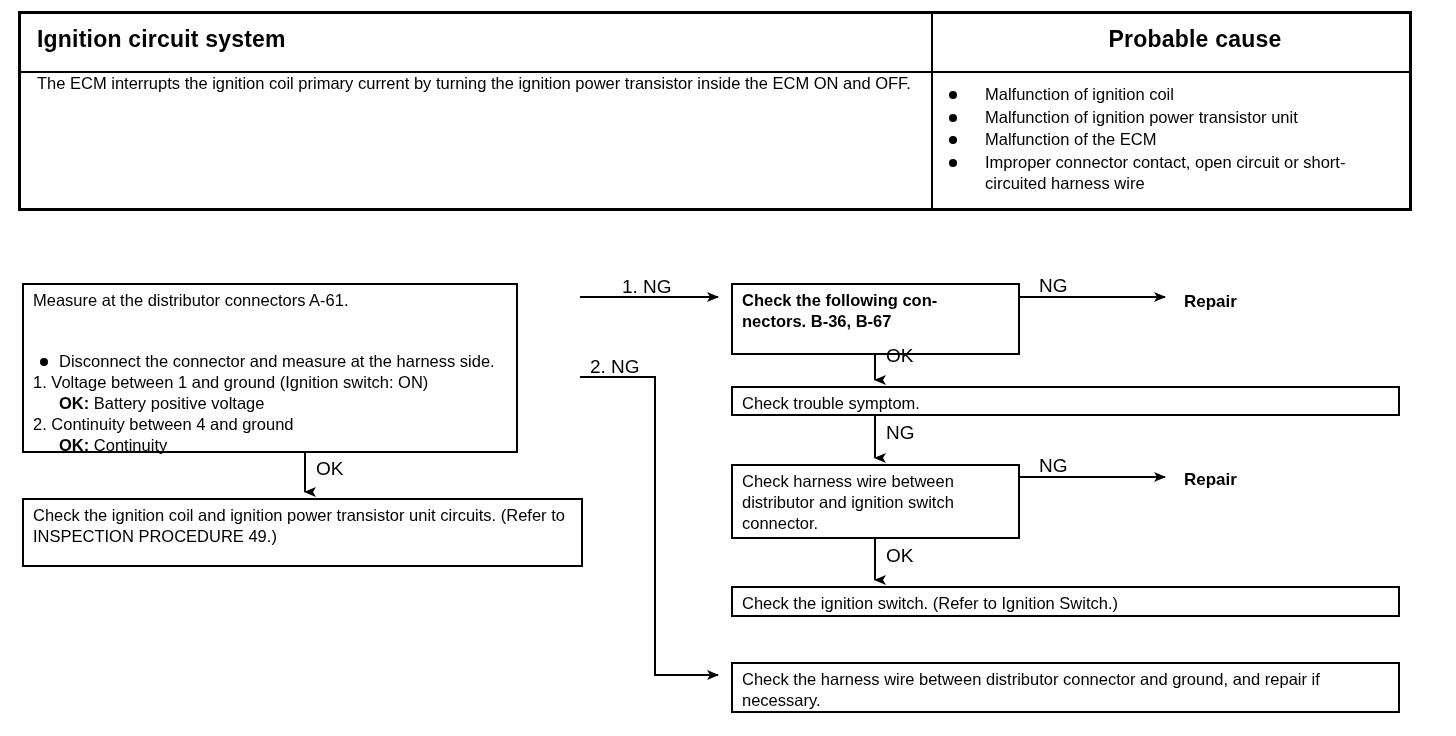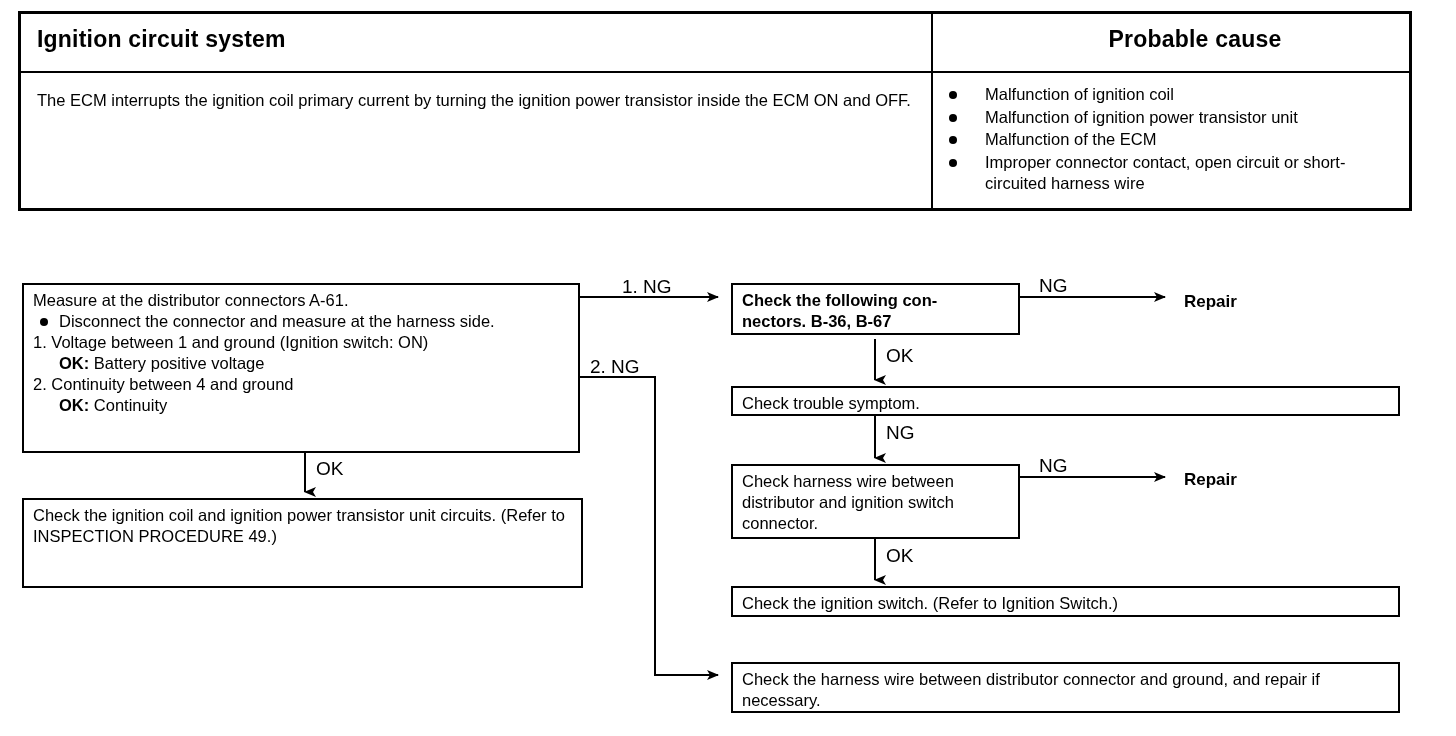--- a/index.html
+++ b/index.html
@@ -55,21 +55,21 @@
     letter-spacing: 0.2px;
     padding: 12px 0 0 16px;
   }
   .th-text.center {
     padding-left: 0;
     text-align: center;
   }
   .td-desc {
     font-size: 16.5px;
     line-height: 21px;
-    padding: 17px 10px 0 16px;
+    padding: 0 10px 0 16px;
   }
   .cause-list {
     list-style: none;
     margin: 0;
     padding: 11px 8px 0 14px;
     font-size: 16.5px;
     line-height: 21.5px;
   }
   .cause-list li {
     position: relative;
@@ -98,42 +98,43 @@
     position: absolute;
     border: 2px solid #000;
     box-sizing: border-box;
     background: #fff;
     font-size: 16.5px;
     line-height: 21px;
     padding: 5px 8px 4px 9px;
   }
   .fbox.bold { font-weight: bold; }
 
-  .measure-box { left: 22px; top: 283px; width: 558px; height: 170px; }
+  .measure-box { left: 22px; top: 283px; width: 496px; height: 170px; }
   .measure-line { white-space: nowrap; }
   .measure-bullet {
     position: relative;
     padding-left: 26px;
+    margin-top: 40px;
   }
   .measure-bullet .bullet {
     position: absolute;
     left: 7px;
     top: 7px;
     width: 8px;
     height: 8px;
     background: #000;
     border-radius: 50%;
   }
   .measure-num { padding-left: 0; }
   .measure-sub { padding-left: 26px; }
   .measure-sub b { font-weight: bold; }
 
-  .coil-box { left: 22px; top: 498px; width: 561px; height: 90px; }
-
-  .connectors-box { left: 731px; top: 283px; width: 289px; height: 52px; }
+  .coil-box { left: 22px; top: 498px; width: 561px; height: 69px; }
+
+  .connectors-box { left: 731px; top: 283px; width: 289px; height: 72px; }
   .symptom-box   { left: 731px; top: 386px; width: 669px; height: 30px; }
   .harness-box   { left: 731px; top: 464px; width: 289px; height: 75px; }
   .switch-box    { left: 731px; top: 586px; width: 669px; height: 31px; }
   .ground-box    { left: 731px; top: 662px; width: 669px; height: 51px; }
 
   
   .flabel {
     position: absolute;
     font-size: 19px;
     line-height: 19px;

